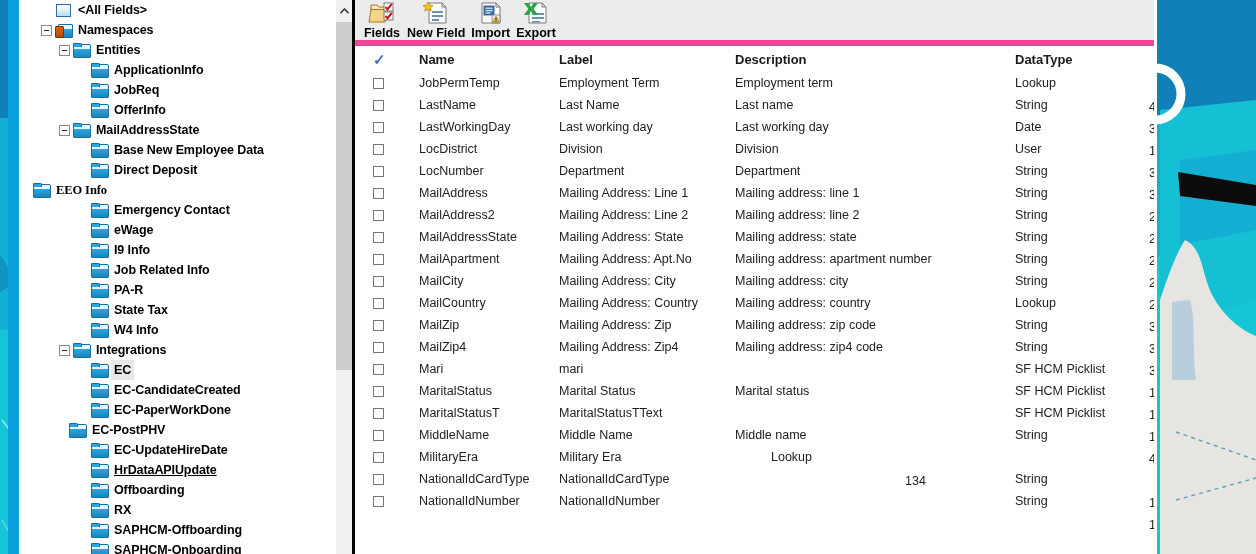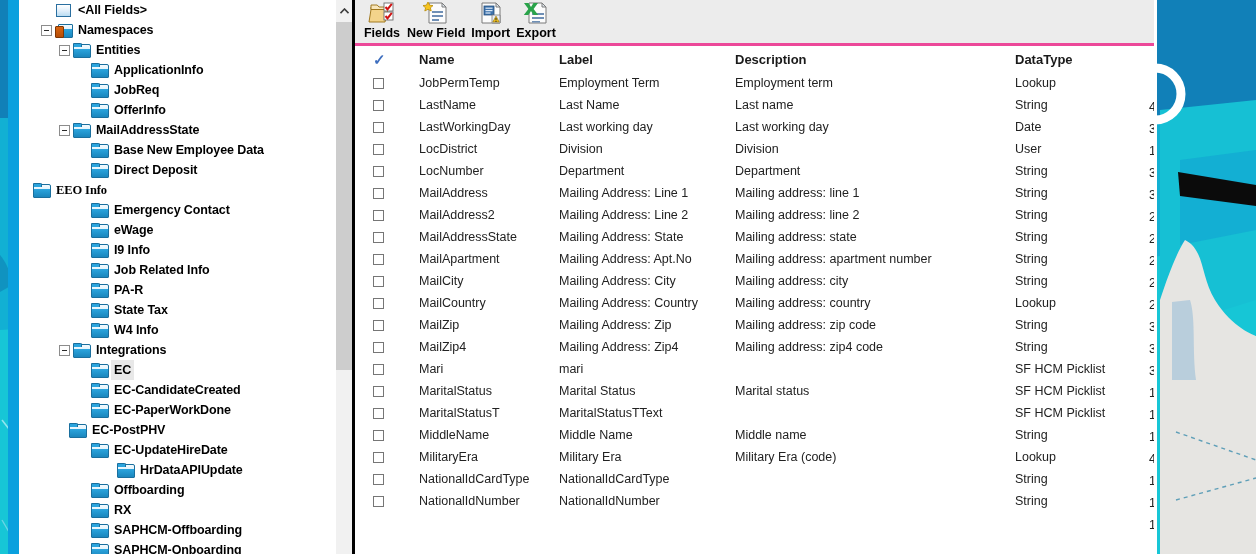--- a/index.html
+++ b/index.html
@@ -102,21 +102,21 @@
 
   
   #grid-pane {
     position:relative; flex:1 1 auto; height:554px; background:#fff;
     overflow:hidden; display:flex; flex-direction:column;
   }
 
   
   #toolbar {
     flex:0 0 46px; height:46px; background:#ececec;
-    border-bottom:3px solid #ec4899;
+    border-bottom:6px solid #ec4899;
     display:flex; align-items:flex-start; padding-left:5px;
   }
   .tb-btn {
     width:auto; min-width:44px; height:44px; padding:1px 3px 0 3px;
     display:flex; flex-direction:column; align-items:center; justify-content:flex-start;
     cursor:default; background:transparent; border:none;
     font-family:"Liberation Sans", sans-serif;
   }
   .tb-btn .tb-ico { width:28px; height:26px; position:relative; }
   .tb-btn .tb-lbl { font-size:12.5px; font-weight:bold; color:#000; line-height:14px; margin-top:-1px; }
@@ -291,21 +291,21 @@
         <div class="tree-row" style="padding-left: 36px;">
           <span class="twisty none"></span>
           <span class="ico folder"></span>
           <span class="label">EC-PostPHV</span>
         </div>
         <div class="tree-row" style="padding-left: 58px;">
           <span class="twisty none"></span>
           <span class="ico folder"></span>
           <span class="label">EC-UpdateHireDate</span>
         </div>
-        <div class="tree-row" style="padding-left: 84px;">
+        <div class="tree-row" style="padding-left: 58px; text-decoration: underline;">
           <span class="twisty none"></span>
           <span class="ico folder"></span>
           <span class="label">HrDataAPIUpdate</span>
         </div>
         <div class="tree-row" style="padding-left: 58px;">
           <span class="twisty none"></span>
           <span class="ico folder"></span>
           <span class="label">Offboarding</span>
         </div>
         <div class="tree-row" style="padding-left: 58px;">
@@ -585,21 +585,20 @@
           <div class="c-desc">Middle name</div>
           <div class="c-type">String</div>
           <div class="c-order">4</div>
         </div>
         <div class="g-row">
           <div class="c-chk">
             <span class="chk"></span>
           </div>
           <div class="c-name">MilitaryEra</div>
           <div class="c-label">Military Era</div>
-          <div class="c-desc">Military Era (code)</div>
           <div class="c-type">Lookup</div>
           <div class="c-order">134</div>
         </div>
         <div class="g-row">
           <div class="c-chk">
             <span class="chk"></span>
           </div>
           <div class="c-name">NationalIdCardType</div>
           <div class="c-label">NationalIdCardType</div>
           <div class="c-desc"></div>

